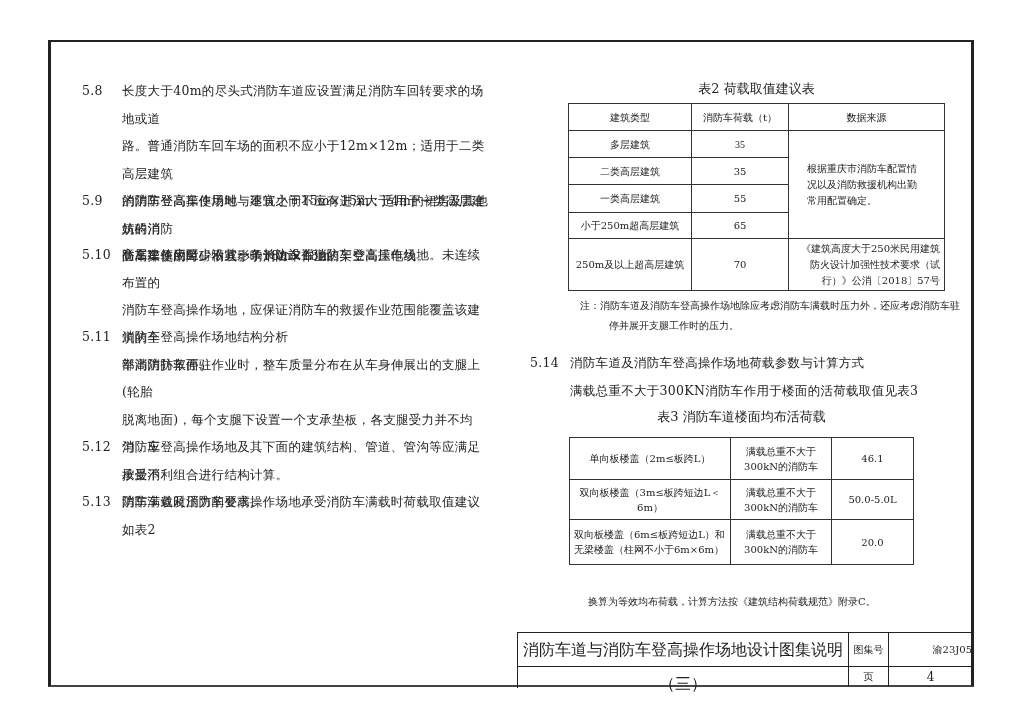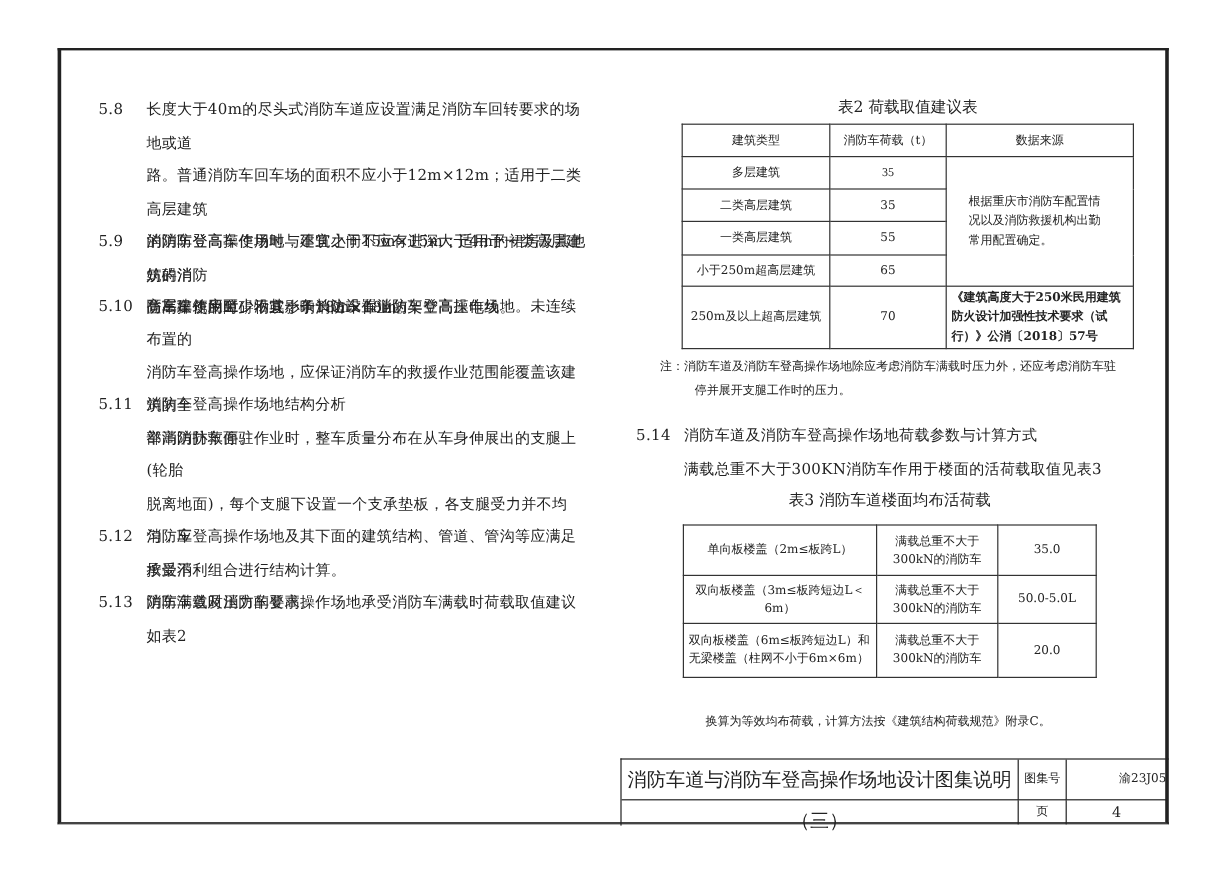--- a/index.html
+++ b/index.html
@@ -101,44 +101,44 @@
     <td>一类高层建筑</td>
     <td>55</td>
   </tr>
   <tr style="height:26px;">
     <td>小于250m超高层建筑</td>
     <td>65</td>
   </tr>
   <tr style="height:52px;">
     <td>250m及以上超高层建筑</td>
     <td>70</td>
-    <td style="text-align:left; padding:0 4px; line-height:16px;font-weight:bold;">《建筑高度大于250米民用建筑防火设计加强性技术要求（试行）》公消〔2018〕57号</td>
+    <td style="text-align:right; padding:0 4px; line-height:16px;">《建筑高度大于250米民用建筑防火设计加强性技术要求（试行）》公消〔2018〕57号</td>
   </tr>
 </tbody>
   </table>
-<div class="note" style="left:550px; top:296px; width:390px;">
+<div class="note" style="left:580px; top:296px; width:390px;">
   <div>注：消防车道及消防车登高操作场地除应考虑消防车满载时压力外，还应考虑消防车驻</div>
   <div style="padding-left:29px;">停并展开支腿工作时的压力。</div>
 </div>
 
 <div class="para" style="left:530px; top:349px; width:420px;">
   <span class="num">5.14</span>
   <div class="body" style="width:380px;">
     <div>消防车道及消防车登高操作场地荷载参数与计算方式</div>
     <div>满载总重不大于300KN消防车作用于楼面的活荷载取值见表3</div>
   </div>
 </div>
 
 <div class="title" style="left:569px; width:345px; top:408px;">表3 消防车道楼面均布活荷载</div>
 <table style="left:569px; top:437px; width:345px;">
   <tbody>
   <tr style="height:42px;">
     <td style="width:152px;">单向板楼盖（2m≤板跨L）</td>
     <td style="width:80px; padding:0 10px;">满载总重不大于300kN的消防车</td>
-    <td>35.0</td>
+    <td>46.1</td>
   </tr>
   <tr style="height:40px;">
     <td>双向板楼盖（3m≤板跨短边L＜6m）</td>
     <td style="padding:0 10px;">满载总重不大于300kN的消防车</td>
     <td>50.0-5.0L</td>
   </tr>
   <tr style="height:45px;">
     <td style="text-align:left;">双向板楼盖（6m≤板跨短边L）和无梁楼盖（柱网不小于6m×6m）</td>
     <td style="padding:0 10px;">满载总重不大于300kN的消防车</td>
     <td>20.0</td>

